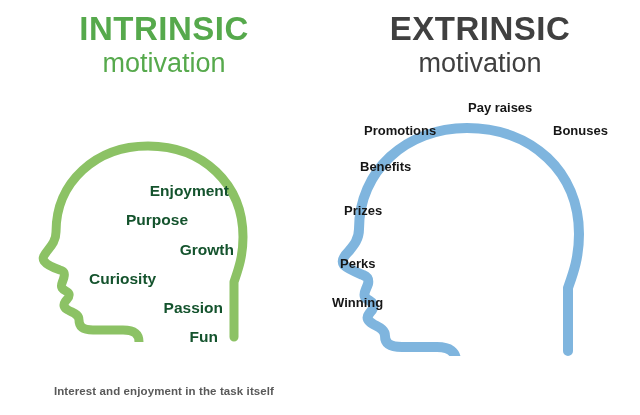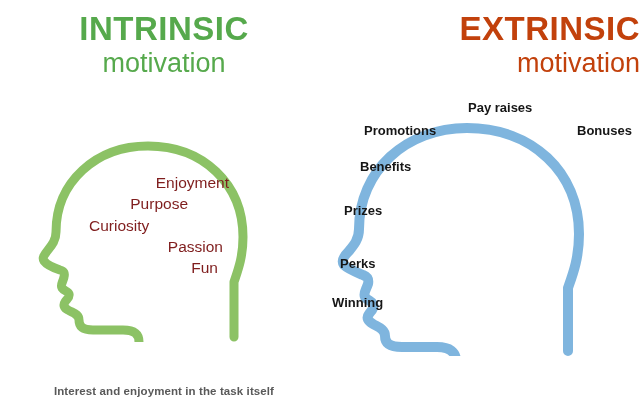--- a/index.html
+++ b/index.html
@@ -46,41 +46,42 @@
   }
   .title-sub {
     display: block;
     font-size: 27px;
     font-weight: normal;
     margin-top: 5px;
   }
   .title-green .title-main,
   .title-green .title-sub { color: #56a94c; }
   .title-blue  .title-main,
-  .title-blue  .title-sub { color: #c2410c; text-align: right; }
+  .title-blue  .title-sub { color: #404040; }
 
   
   .head-svg {
     position: absolute;
     display: block;
   }
   .head-left-svg  { left: 34px;  top: 132px; }
   .head-right-svg { left: 330px; top: 106px; }
 
   
   .words {
     position: absolute;
     margin: 0;
     padding: 0;
     list-style: none;
   }
   .words li {
-    color: #7f1d1d;
-    font-weight: normal;
+    color: #14532d;
+    font-weight: bold;
     white-space: nowrap;
+    margin-top: 8px;
   }
 
   .words-left {
     left: 54px;
     top: 172px;
     width: 176px;
   }
   .words-left li {
     font-size: 15.5px;
     line-height: 21.3px;
@@ -95,21 +96,21 @@
 
   .word-abs {
     position: absolute;
     color: #161616;
     font-weight: bold;
     white-space: nowrap;
     font-size: 13px;
   }
   .w-pay        { left: 468px; top: 100px; }
   .w-promotions { left: 364px; top: 123px; }
-  .w-bonuses    { left: 577px; top: 123px; }
+  .w-bonuses    { left: 553px; top: 123px; }
   .w-benefits   { left: 360px; top: 159px; }
   .w-prizes     { left: 344px; top: 203px; }
   .w-perks      { left: 340px; top: 256px; }
   .w-winning    { left: 332px; top: 295px; }
 
   
   .caption {
     position: absolute;
     bottom: 18px;
     width: 320px;
@@ -149,20 +150,21 @@
                C25 173 26 176 30 178
                C35 181 41 182 41 188
                C41 194 44 198 55 198
                L85 198
                C96 198 101 202 101 210" fill="none" stroke="#8cc265" stroke-width="9" stroke-linecap="round" stroke-linejoin="round"></path>
     </svg>
 
     <ul class="words words-left">
       <li class="pos-a">Enjoyment</li>
       <li class="pos-b">Purpose</li>
+      <li class="pos-c">Growth</li>
       <li class="pos-d">Curiosity</li>
       <li class="pos-e">Passion</li>
       <li class="pos-g">Fun</li>
     </ul>
 
     <div class="caption caption-left">Interest and enjoyment in the task itself</div>
   </div>
 
   <div class="panel panel-right">
     <div class="title-block title-blue">

